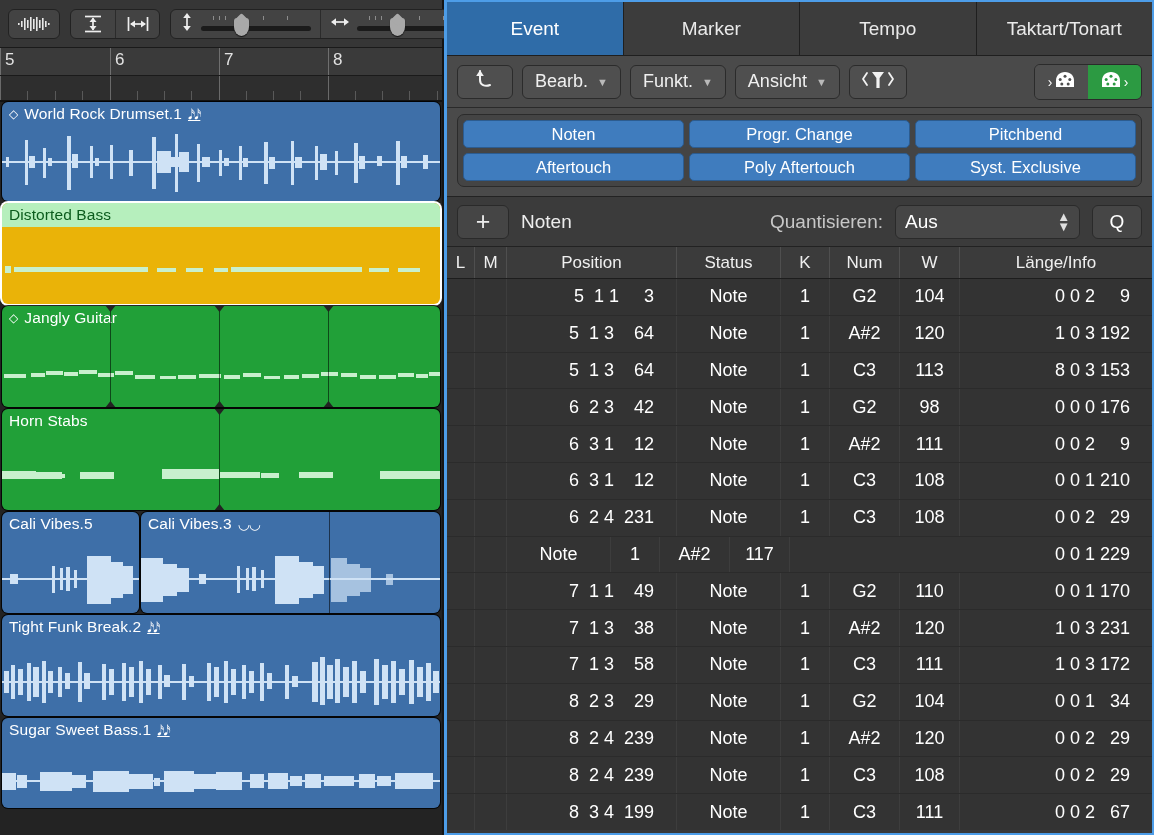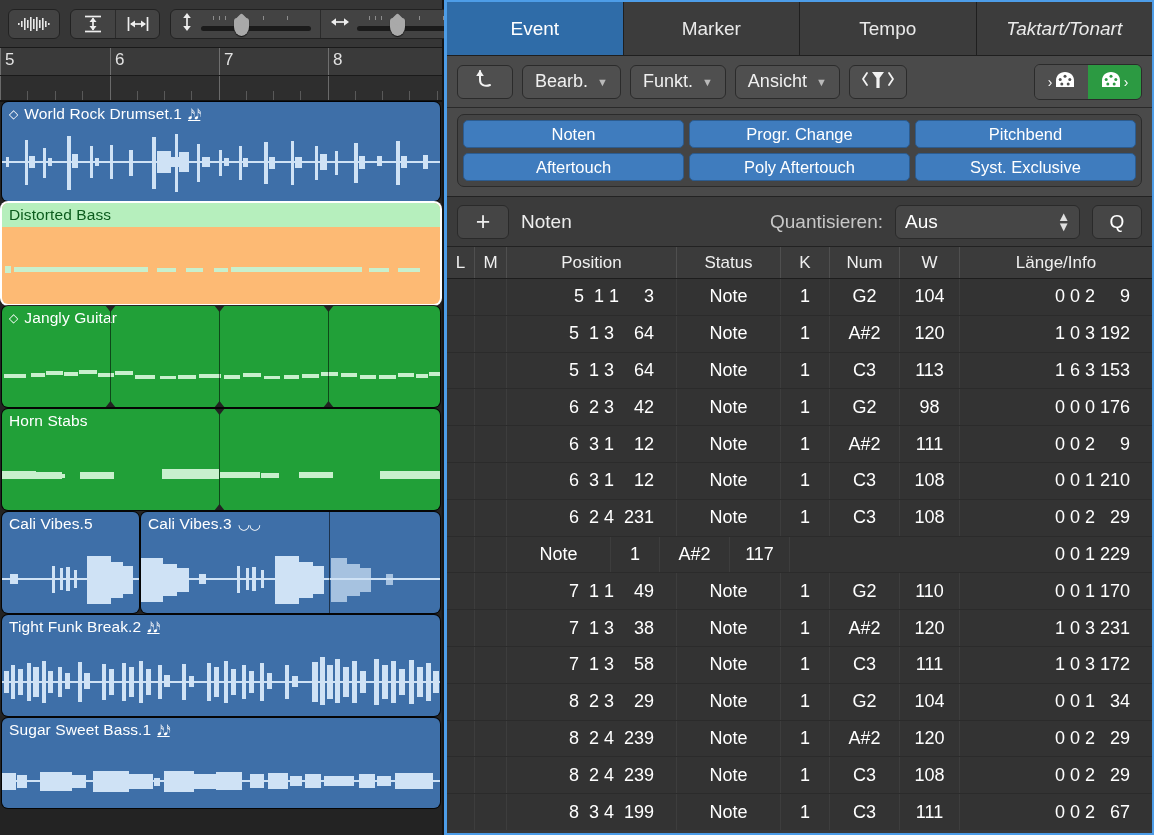--- a/index.html
+++ b/index.html
@@ -82,21 +82,21 @@
   
   .tracks { position: relative; background: #232323; height: 733px; padding: 0; }
   .track-row { position: relative; width: 444px; }
   .region {
     position: absolute; top: 0; bottom: 2px;
     border-radius: 6px; overflow: hidden;
     box-shadow: 0 0 0 1px rgba(0,0,0,.85);
   }
   .region.blue { background: #3e6fa8; }
   .region.green { background: #21a038; }
-  .region.sel  { background: #fdba74; box-shadow: 0 0 0 2px #fff; }
+  .region.sel  { background: #eab308; box-shadow: 0 0 0 2px #fff; }
   .region-title {
     position: relative; height: 24px; display: flex; align-items: center;
     gap: 6px; padding-left: 7px; font-size: 15.5px; color: #fff;
     white-space: nowrap; letter-spacing: .1px;
   }
   .region.sel .region-title { background: #b6efbd; color: #0b5c1d; }
   .loop-ico { letter-spacing: -1px; font-size: 14px; }
   .diamond { font-size: 12px; }
   .wave { position: absolute; left: 0; right: 0; }
   .wave i { position: absolute; background: #cfe2f5; }
@@ -115,21 +115,21 @@
     position: relative; width: 710px; height: 835px; flex: 0 0 710px;
     background: #3a3a3a;
     border: 2px solid #4d9de8; border-left-width: 3px;
   }
   .tabbar { display: flex; height: 54px; background: #3c3c3c; border-bottom: 1px solid #1f1f1f; }
   .tab {
     flex: 1; display: flex; align-items: center; justify-content: center;
     color: #eaeaea; font-size: 19px; border-right: 1px solid #1f1f1f;
     background: #3c3c3c; cursor: default;
   }
-  .tab:last-child { border-right: 0; font-style: italic; }
+  .tab:last-child { border-right: 0; }
   .tab.active { background: #2f6ca8; color: #fff; }
 
   .ctrlbar {
     height: 52px; display: flex; align-items: center; gap: 9px;
     padding: 0 10px; background: #4a4a4a; border-bottom: 1px solid #2a2a2a;
   }
   .cbtn {
     height: 34px; background: #4f4f4f; border: 1px solid #2b2b2b;
     border-radius: 6px; color: #f0f0f0; font-size: 18px;
     display: flex; align-items: center; justify-content: center;
@@ -733,21 +733,21 @@
           <div class="c-len">1 0 3 192</div>
         </div>
         <div class="row">
           <div class="c-l"></div>
           <div class="c-m"></div>
           <div class="c-pos">5  1 3    64</div>
           <div class="c-st">Note</div>
           <div class="c-k">1</div>
           <div class="c-n">C3</div>
           <div class="c-w">113</div>
-          <div class="c-len">1 6 3 153</div>
+          <div class="c-len">8 0 3 153</div>
         </div>
         <div class="row">
           <div class="c-l"></div>
           <div class="c-m"></div>
           <div class="c-pos">6  2 3    42</div>
           <div class="c-st">Note</div>
           <div class="c-k">1</div>
           <div class="c-n">G2</div>
           <div class="c-w">98</div>
           <div class="c-len">0 0 0 176</div>

